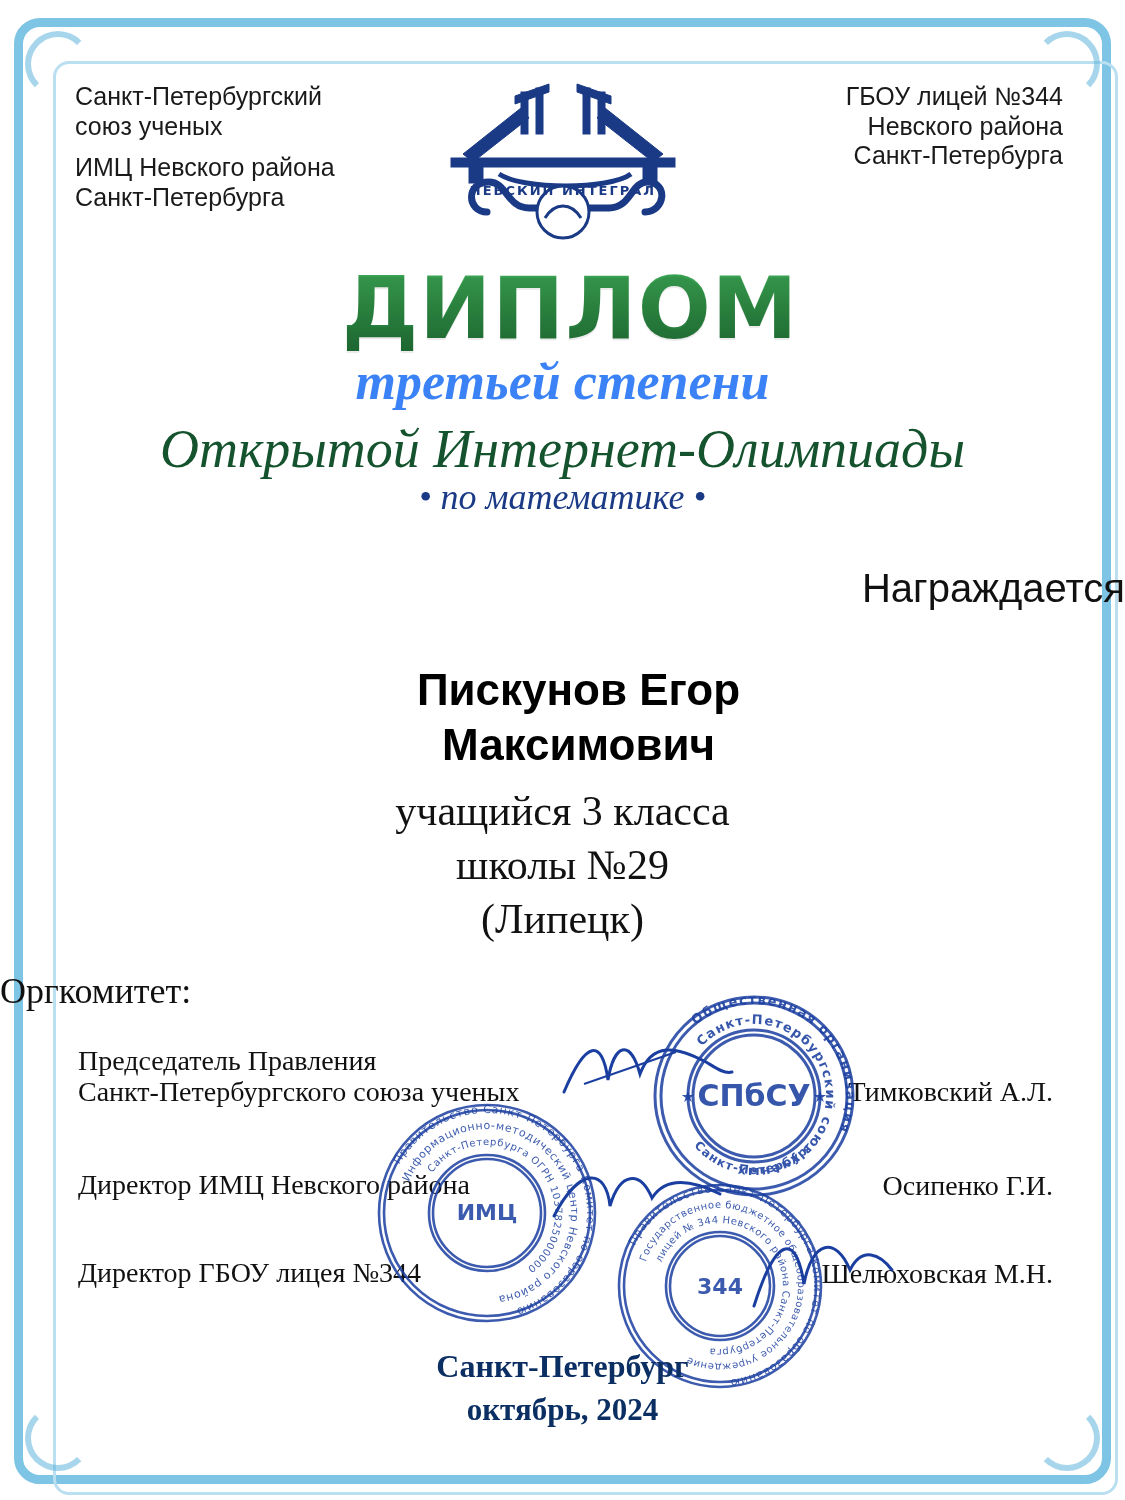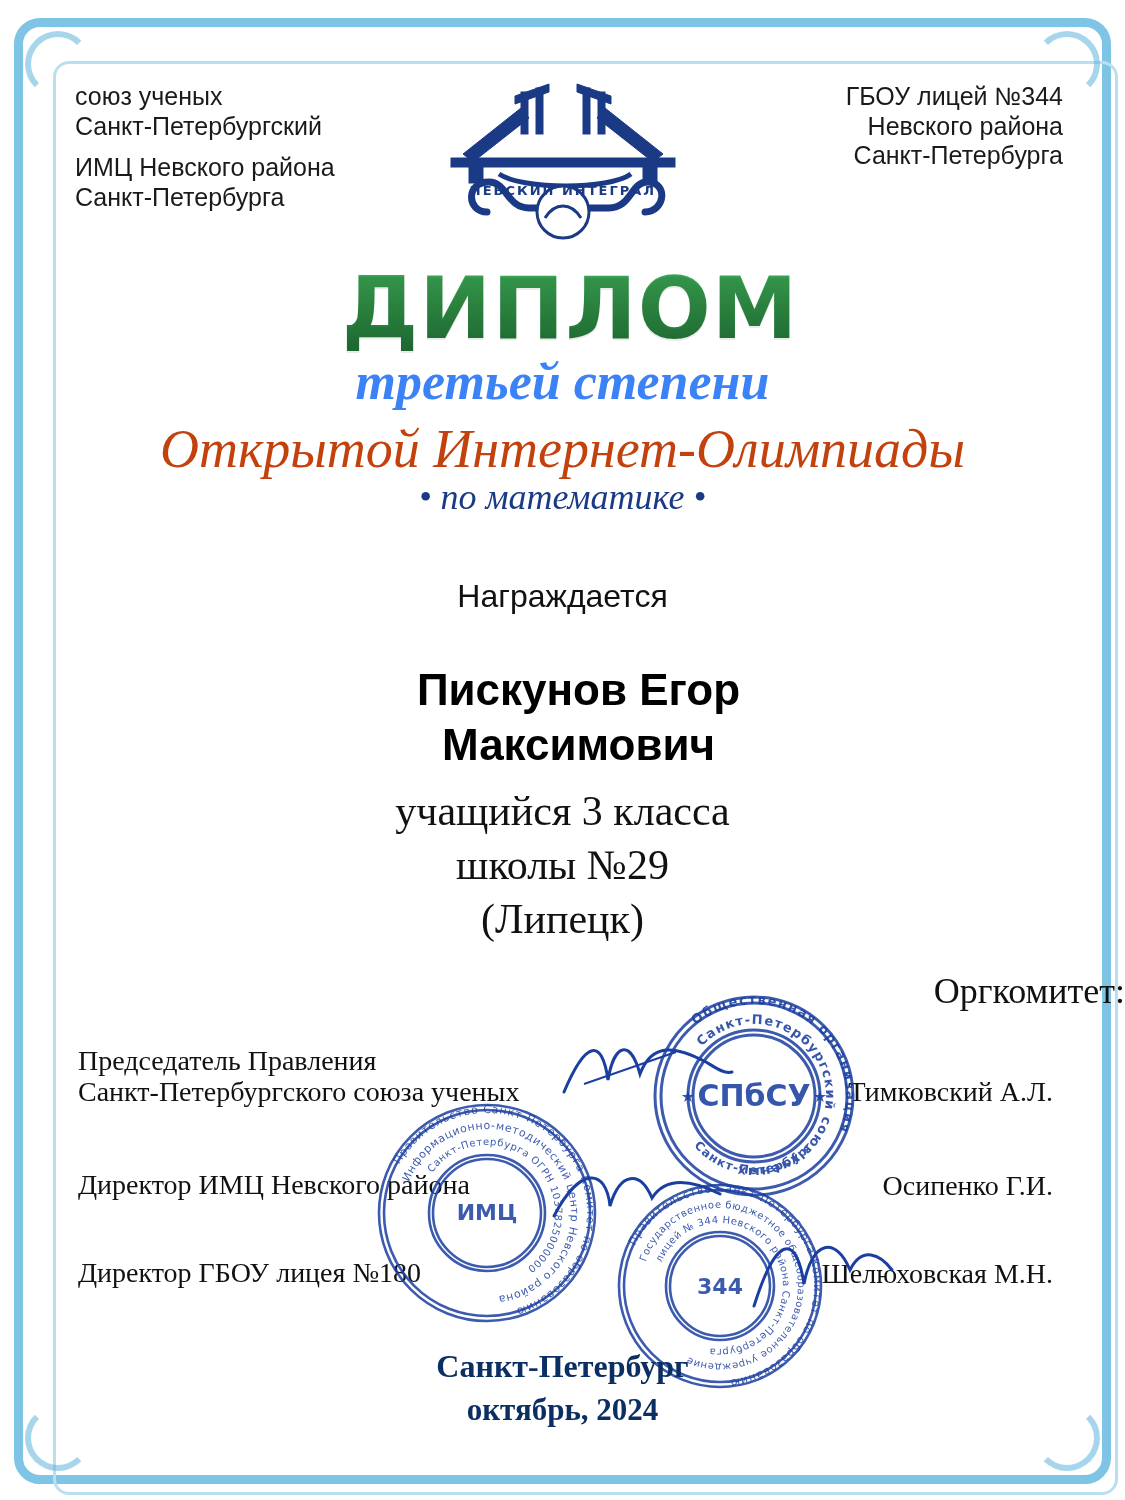--- a/index.html
+++ b/index.html
@@ -198,40 +198,40 @@
     color: #3b82f6;
   }
   .title-olymp {
     position: absolute;
     left: 0; right: 0;
     top: 418px;
     text-align: center;
     font-family: "Liberation Serif", serif;
     font-style: italic;
     font-size: 54px;
-    color: #c2410c;
+    color: #14532d;
   }
   .title-subject {
     position: absolute;
     left: 0; right: 0;
     top: 476px;
     text-align: center;
     font-family: "Liberation Serif", serif;
     font-style: italic;
     font-size: 36px;
     color: #1b3a86;
   }
 
   
   .awarded-label {
     position: absolute;
     left: 0; right: 0;
-    top: 578px;
-    text-align: center;
-    font-size: 32px;
+    top: 566px;
+    text-align: right;
+    font-size: 40px;
     color: #111;
   }
   .awardee-name {
     position: absolute;
     left: 0; right: 0;
     top: 662px;
     text-align: center;
     font-size: 44px;
     font-weight: bold;
     line-height: 1.25;
@@ -245,21 +245,21 @@
     font-family: "Liberation Serif", serif;
     font-size: 42px;
     line-height: 1.28;
     color: #111;
   }
 
   .orgcom {
     position: absolute;
     left: 0; right: 0;
     top: 970px;
-    text-align: right;
+    text-align: left;
     font-family: "Liberation Serif", serif;
     font-size: 36px;
     color: #111;
   }
 
   
   .sig-row {
     position: absolute;
     left: 78px;
     width: 975px;
@@ -343,22 +343,22 @@
     <div class="frame-inner"></div>
     <div class="corner tl"></div>
     <div class="corner tr"></div>
     <div class="corner bl"></div>
     <div class="corner br"></div>
   </div>
 
   <div class="content">
 
     <div class="header-left">
+      <div>Санкт-Петербургский</div>
       <div>союз ученых</div>
-      <div>Санкт-Петербургский</div>
       <div class="gap"></div>
       <div>ИМЦ Невского района</div>
       <div>Санкт-Петербурга</div>
     </div>
 
     <div class="header-right">
       <div>ГБОУ лицей №344</div>
       <div>Невского района</div>
       <div>Санкт-Петербурга</div>
     </div>
@@ -408,21 +408,21 @@
     <div class="sig-row row1">
       <div class="who">Председатель Правления
 Санкт-Петербургского союза ученых</div>
       <div class="name">Тимковский А.Л.</div>
     </div>
     <div class="sig-row row2">
       <div class="who">Директор ИМЦ Невского района</div>
       <div class="name">Осипенко Г.И.</div>
     </div>
     <div class="sig-row row3">
-      <div class="who">Директор ГБОУ лицея №180</div>
+      <div class="who">Директор ГБОУ лицея №344</div>
       <div class="name">Шелюховская М.Н.</div>
     </div>
 
     <div class="signature-ink sig-ink-1">
       <svg viewBox="0 0 180 90" width="180" height="90" aria-hidden="true">
         <path d="M8 70 C 30 18, 46 16, 52 58 C 58 22, 74 16, 84 52 C 96 20, 120 24, 150 40 C 160 46, 168 52, 176 50" fill="none" stroke="#1b3fa0" stroke-width="3" stroke-linecap="round"></path>
         <path d="M28 62 L120 30" fill="none" stroke="#1b3fa0" stroke-width="2"></path>
       </svg>
     </div>
     <div class="signature-ink sig-ink-2">

